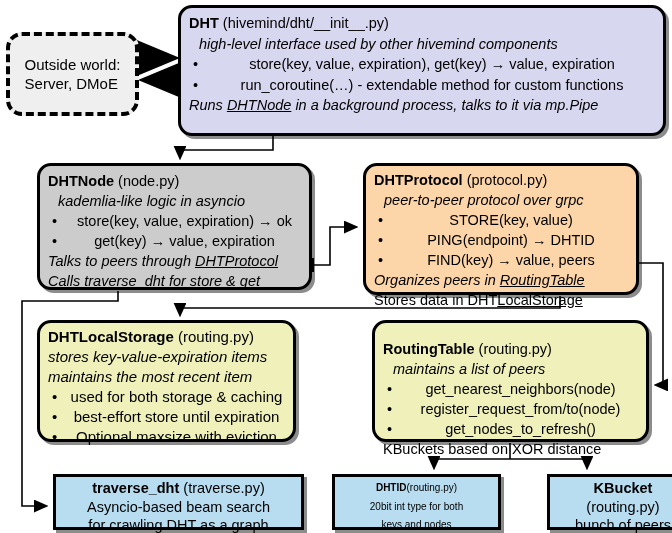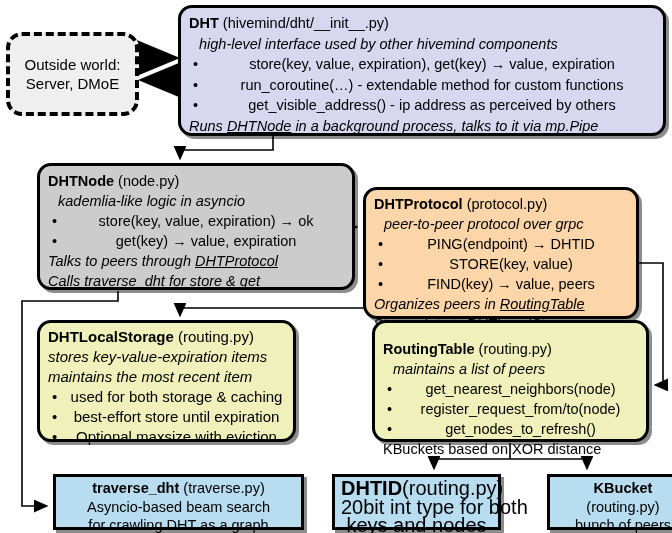--- a/index.html
+++ b/index.html
@@ -17,28 +17,28 @@
   .bullets li{white-space:nowrap;position:relative;padding-left:20px;text-align:center;}
   .bullets li:before{content:"\2022";position:absolute;left:4px;top:0;}
   svg.wires{position:absolute;left:0;top:0;width:672px;height:533px;pointer-events:none;}
   .c-dht{background:#d7d7ef;}
   .c-node{background:#cccccc;}
   .c-proto{background:#fcd5a8;}
   .c-yellow{background:#f0f0bb;}
   .c-blue{background:#b8dcf0;}
   .shadow{box-shadow:3px 3px 0 rgba(0,0,0,0.45);}
   
-  #outside{left:6px;top:32px;width:133px;height:84px;display:flex;align-items:center;justify-content:center;text-align:center;font-size:15px;line-height:19px;}
+  #outside{left:6px;top:32px;width:133px;height:84px;display:flex;align-items:center;justify-content:center;font-size:15px;line-height:19px;}
   #dht{left:178px;top:5px;width:488px;height:131px;padding:5px 8px;font-size:14.5px;line-height:20.5px;}
-  #dhtnode{left:37px;top:163px;width:318px;height:127px;padding:5px 8px;font-size:14.5px;line-height:20px;}
-  #dhtproto{left:363px;top:163px;width:276px;height:132px;padding:4px 8px;font-size:14.5px;line-height:20px;margin-top:24px;}
+  #dhtnode{left:37px;top:163px;width:275px;height:127px;padding:5px 8px;font-size:14.5px;line-height:20px;}
+  #dhtproto{left:363px;top:163px;width:276px;height:132px;padding:4px 8px;font-size:14.5px;line-height:20px;}
   #localstore{left:37px;top:320px;width:259px;height:122px;padding:4px 8px;font-size:15px;line-height:20px;}
   #routing{left:372px;top:320px;width:277px;height:122px;padding:16px 8px;font-size:14.5px;line-height:20px;}
   #traverse{left:53px;top:474px;width:251px;height:56px;padding:2px 6px;font-size:14.5px;line-height:18.5px;text-align:center;}
-  #dhtid{left:332px;top:474px;width:169px;height:56px;padding:2px 6px;font-size:20px;line-height:18.5px;text-align:center;}
+  #dhtid{left:332px;top:474px;width:169px;height:56px;padding:2px 6px;font-size:10px;line-height:18.5px;text-align:center;}
   #kbucket{left:547px;top:474px;width:152px;height:56px;padding:2px 6px;font-size:14.5px;line-height:18.5px;text-align:center;}
   .ind{padding-left:10px;}
 </style>
 </head>
 <body>
 
 <div id="stage">
 
   <svg class="wires" viewBox="0 0 672 533">
     <defs>
@@ -94,21 +94,20 @@
 
   <div class="box rounded c-dht shadow" id="dht">
     <div class="ln">
       <span class="ttl">DHT</span>
       <span>(hivemind/dht/__init__.py)</span>
     </div>
     <div class="ln ital ind">high-level interface used by other hivemind components</div>
     <ul class="bullets">
       <li>store(key, value, expiration), get(key) → value, expiration</li>
       <li>run_coroutine(…) - extendable method for custom functions</li>
-      <li>get_visible_address() - ip address as perceived by others</li>
     </ul>
     <div class="ln ital"><span>Runs </span><span class="ul">DHTNode</span><span> in a background process, talks to it via mp.Pipe</span></div>
   </div>
 
   <div class="box rounded c-node shadow" id="dhtnode">
     <div class="ln">
       <span class="ttl">DHTNode</span>
       <span>(node.py)</span>
     </div>
     <div class="ln ital ind">kademlia-like logic in asyncio</div>
@@ -120,22 +119,22 @@
     <div class="ln ital"><span>Calls </span><span class="ul">traverse_dht</span><span> for store &amp; get</span></div>
   </div>
 
   <div class="box rounded c-proto shadow" id="dhtproto">
     <div class="ln">
       <span class="ttl">DHTProtocol</span>
       <span>(protocol.py)</span>
     </div>
     <div class="ln ital ind">peer-to-peer protocol over grpc</div>
     <ul class="bullets">
+      <li>STORE(key, value)</li>
       <li>PING(endpoint) → DHTID</li>
-      <li>STORE(key, value)</li>
       <li>FIND(key) → value, peers</li>
     </ul>
     <div class="ln ital"><span>Organizes peers in </span><span class="ul">RoutingTable</span></div>
     <div class="ln"><span>Stores data in DHT</span><span class="ul">LocalStorage</span></div>
   </div>
 
   <div class="box rounded c-yellow shadow" id="localstore">
     <div class="ln">
       <span class="ttl">DHTLocalStorage</span>
       <span>(routing.py)</span>

